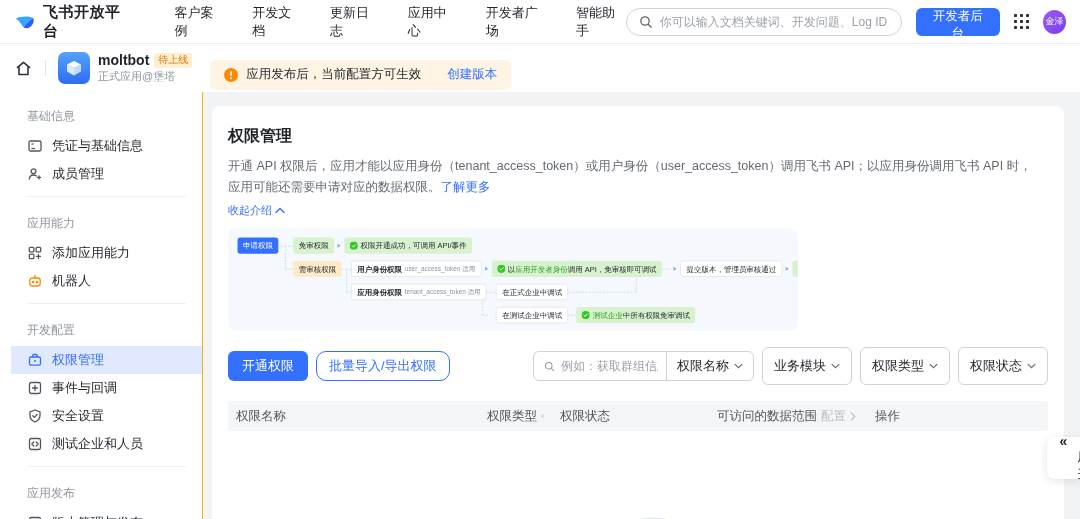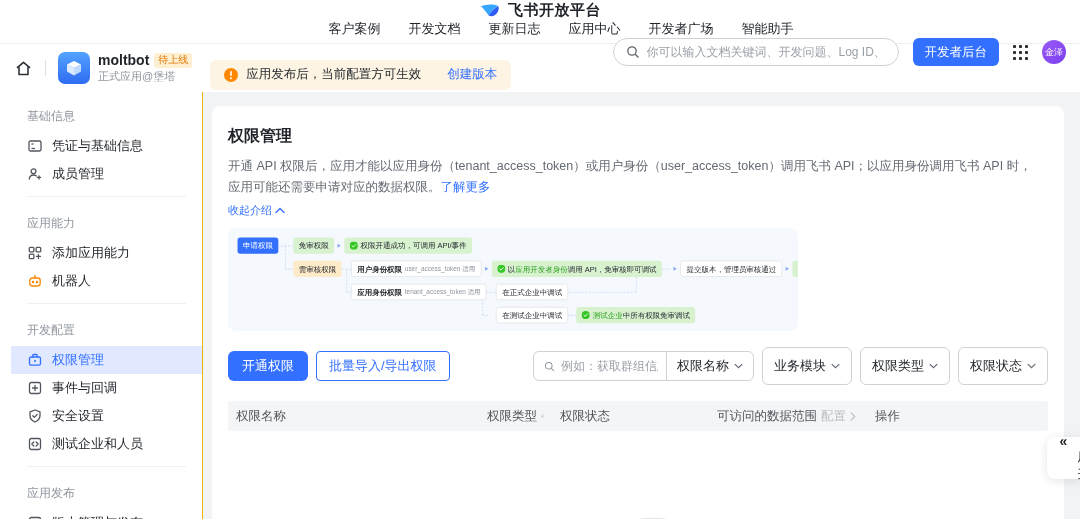--- a/index.html
+++ b/index.html
@@ -3,21 +3,21 @@
 <meta charset="utf-8">
 <style>
   * { margin:0; padding:0; box-sizing:border-box; }
   html,body { background:#fff; }
   .screen {
     position:relative; width:1080px; height:519px; overflow:hidden;
     font-family:"Liberation Sans","DejaVu Sans",sans-serif; color:#1f2329; background:#fff;
   }
   
   .topnav { position:absolute; left:0; top:0; width:1080px; height:44px; background:#fff;
-    border-bottom:1px solid #eceef0; display:flex; align-items:center; padding:0 14px; z-index:30;flex-direction:column;}
+    border-bottom:1px solid #eceef0; display:flex; align-items:center; padding:0 14px; z-index:30;}
   .brand { display:flex; align-items:center; gap:7px; }
   .brand-name { font-size:15px; font-weight:bold; letter-spacing:.5px; }
   .topmenu { display:flex; align-items:center; gap:28px; margin-left:42px; }
   .topmenu span { font-size:13px; font-weight:500; cursor:pointer; }
   .topnav-right { margin-left:auto; display:flex; align-items:center; gap:14px; }
   .nav-search { display:flex; align-items:center; gap:7px; width:286px; height:28px;
     border:1px solid #d0d3d6; border-radius:15px; padding:0 12px; background:#fff; }
   .nav-search input { border:none; outline:none; flex:1; font-size:12px; color:#1f2329;
     font-family:inherit; background:transparent; }
   .nav-search input::placeholder { color:#9ba0a8; }
@@ -77,21 +77,21 @@
   .farr { width:0; height:0; border-left:5px solid #87acf7; border-top:3.5px solid transparent;
     border-bottom:3.5px solid transparent; margin:0 5px; }
   .vseg { position:absolute; border-left:1px dashed #c3d4f0; }
   .hseg { position:absolute; border-top:1px dashed #c3d4f0; }
   .ghost { visibility:hidden; }
   
   .toolbar { margin-top:16px; display:flex; align-items:center; }
   .btn-primary { height:30px; padding:0 14px; background:#3370ff; color:#fff; border:none;
     border-radius:6px; font-size:13px; font-family:inherit; cursor:pointer; }
   .btn-outline { height:30px; padding:0 12px; background:#fff; color:#3370ff; border:1px solid #3370ff;
-    border-radius:4px; font-size:13px; font-family:inherit; cursor:pointer; margin-left:8px; }
+    border-radius:10px; font-size:13px; font-family:inherit; cursor:pointer; margin-left:8px; }
   .toolbar-right { margin-left:auto; display:flex; align-items:center; gap:8px; }
   .search-group { display:flex; align-items:center; height:30px; border:1px solid #d0d3d6;
     border-radius:6px; overflow:hidden; background:#fff; }
   .search-group .sg-input { display:flex; align-items:center; gap:6px; padding:0 8px 0 10px; width:132px; }
   .search-group input { border:none; outline:none; width:100%; font-size:12px; font-family:inherit; color:#1f2329;}
   .search-group input::placeholder { color:#9ba0a8; }
   .sg-div { width:1px; height:30px; background:#d0d3d6; }
   .sg-select { display:flex; align-items:center; gap:5px; padding:0 10px; font-size:13px; cursor:pointer; }
   .filter-btn { height:38px; display:flex; align-items:center; gap:5px; padding:0 11px;
     border:1px solid #d0d3d6; border-radius:6px; background:#fff; font-size:13px; cursor:pointer; }

